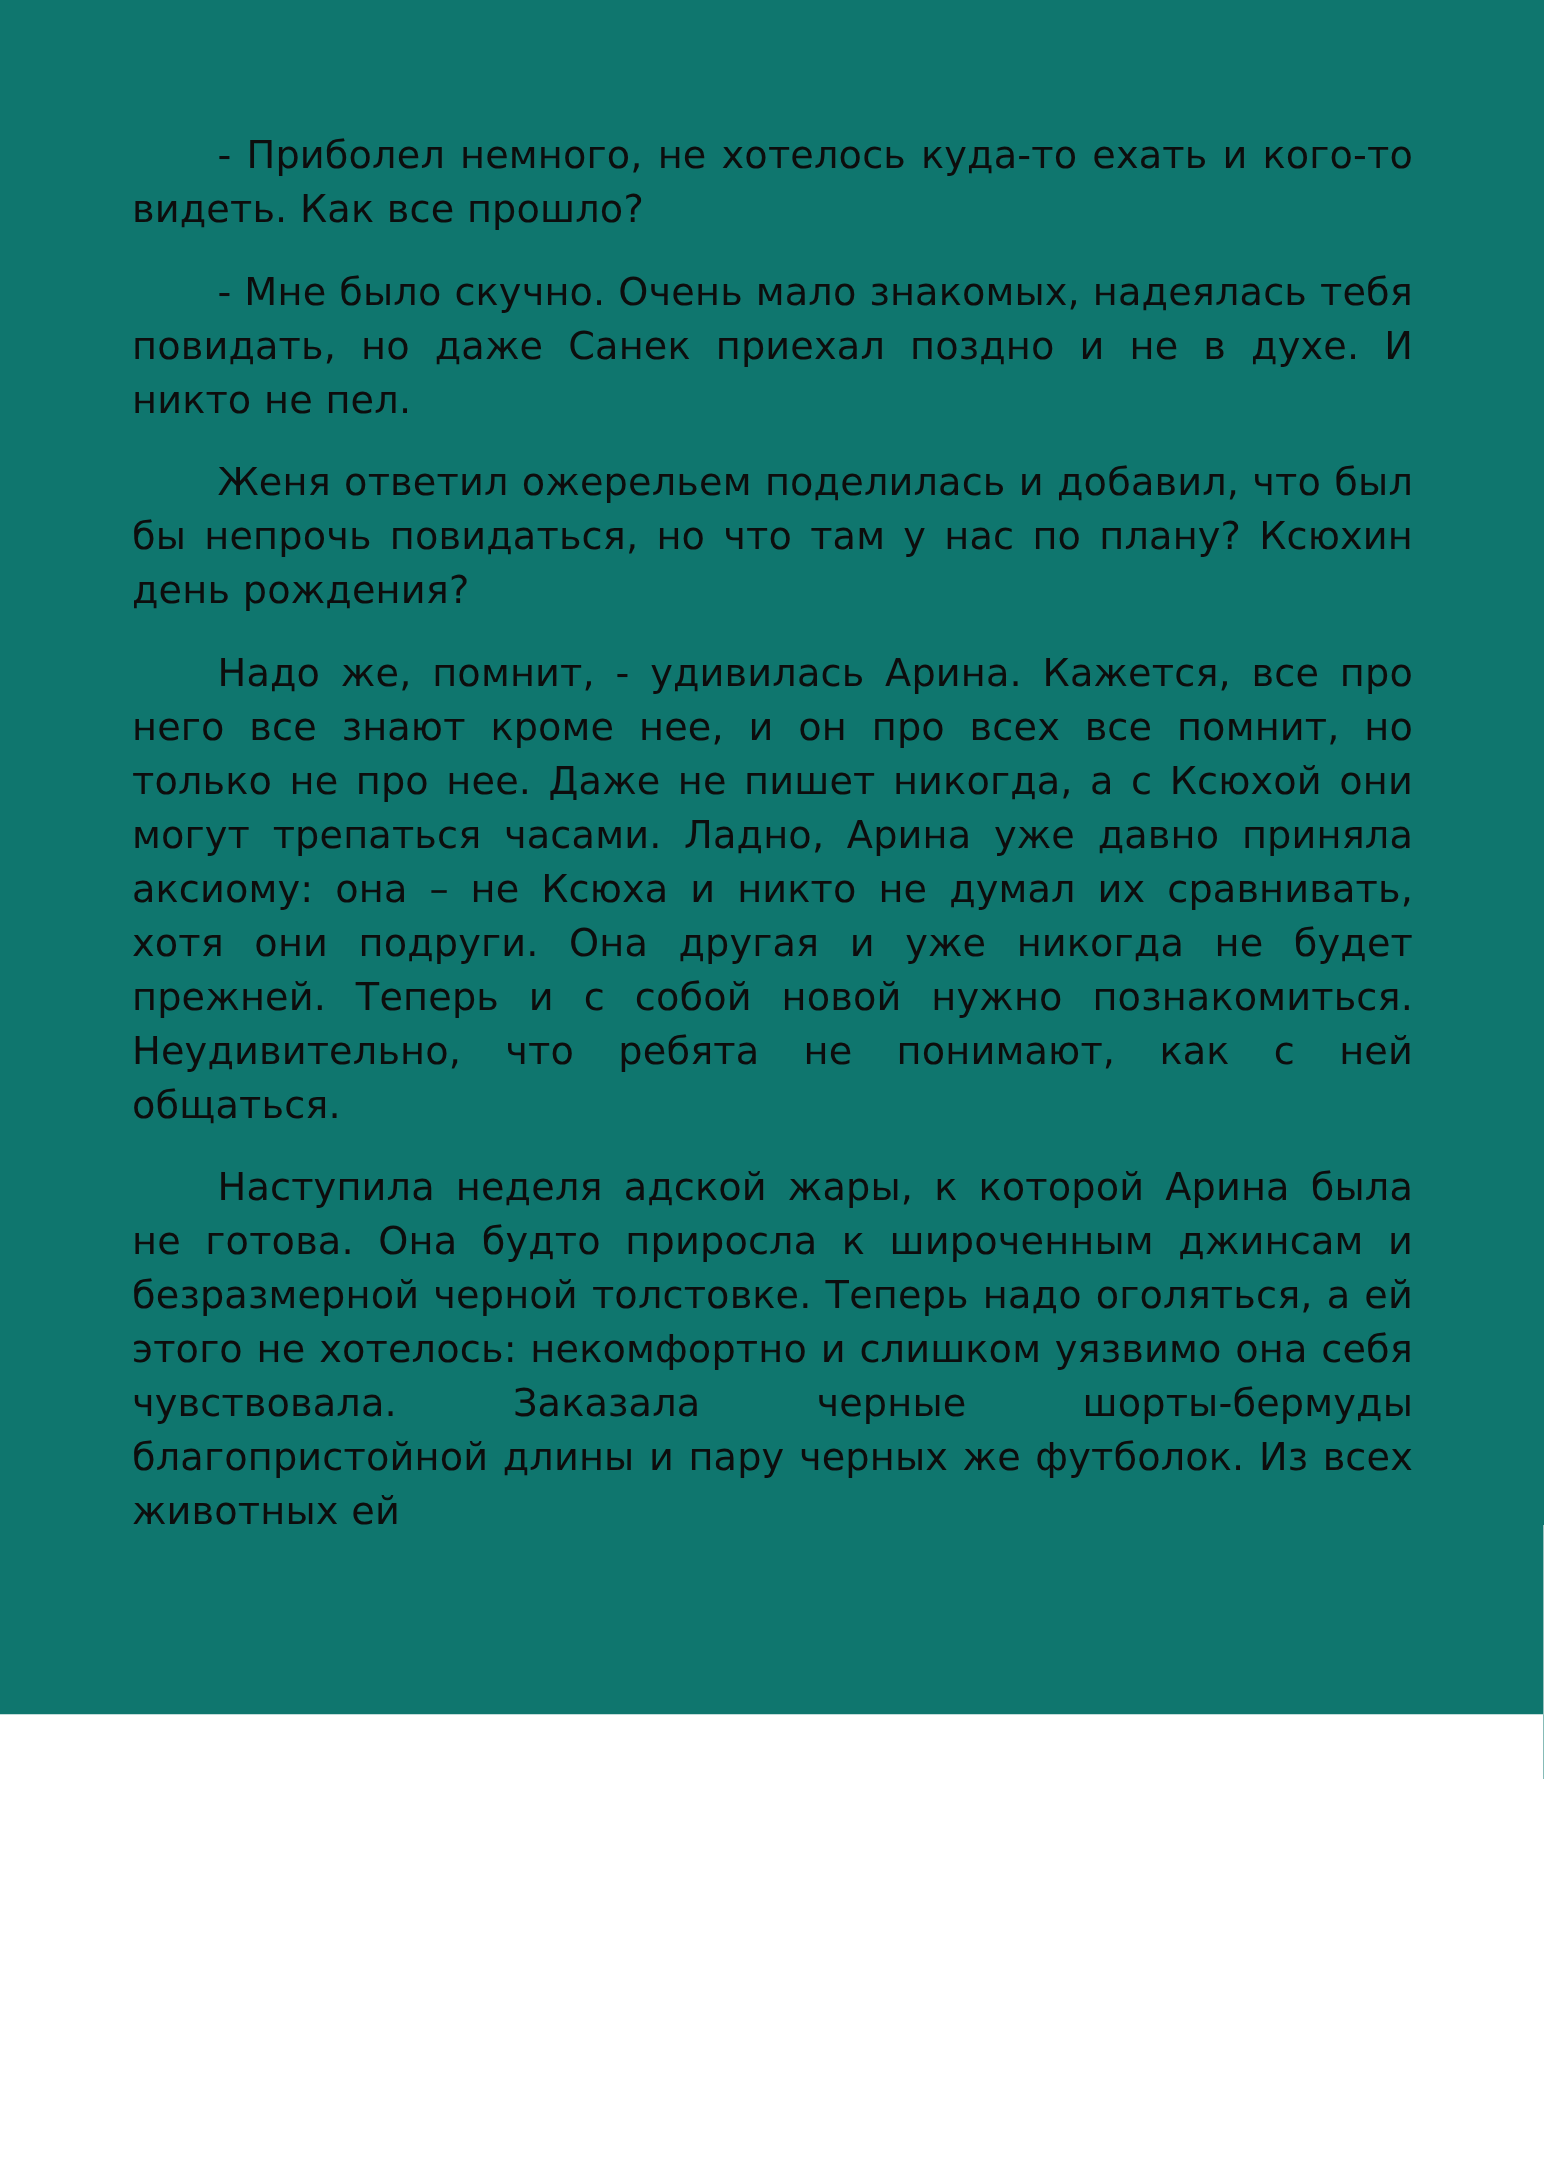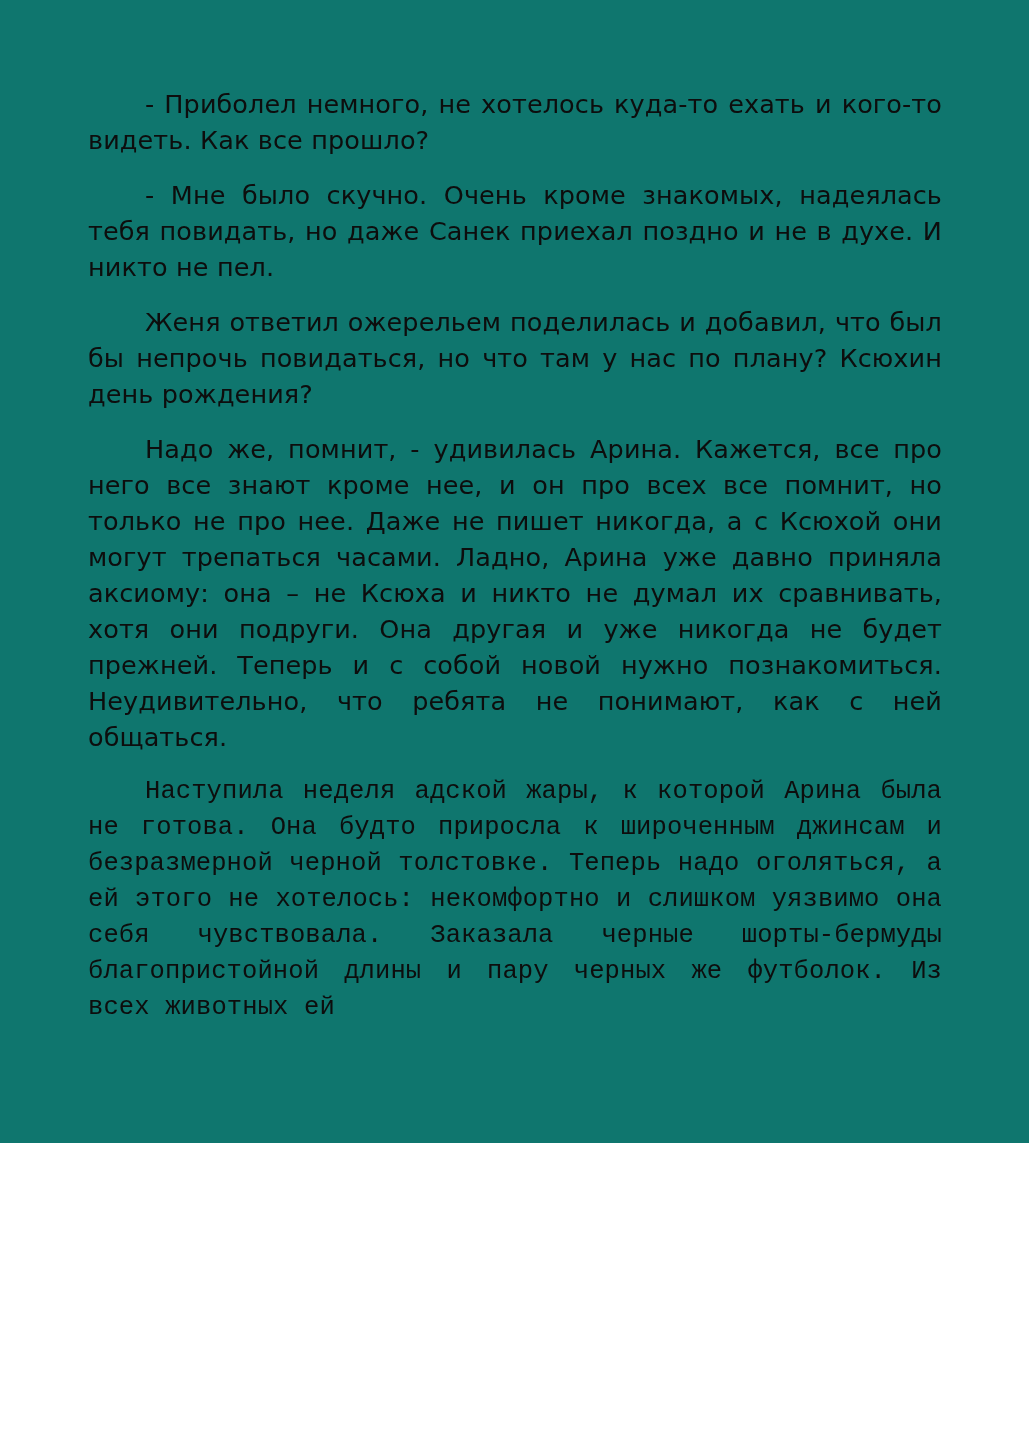--- a/index.html
+++ b/index.html
@@ -32,21 +32,20 @@
     color: #0d0d0d;
     text-align: justify;
     text-indent: 57px;
     font-weight: 400;
     letter-spacing: 0.1px;
     word-spacing: 0.2px;
     -webkit-font-smoothing: antialiased;
   }
   .para.last-visible {
     margin-bottom: 0;
-    font-family: Liberation Mono, monospace;
   }
   
   .page-number {
     position: absolute;
     left: 88px;
     top: 1306px;
     width: 560px;
     text-align: right;
     font-size: 29px;
     line-height: 30px;
@@ -58,21 +57,21 @@
 </head>
 <body>
 
 <div class="page">
 
   <div class="text-block">
 
     <p class="para">- Приболел немного, не хотелось куда-то ехать и кого-то видеть. Как все прошло?</p>
 
 
-    <p class="para">- Мне было скучно. Очень кроме знакомых, надеялась тебя повидать, но даже Санек приехал поздно и не в духе. И никто не пел.</p>
+    <p class="para">- Мне было скучно. Очень мало знакомых, надеялась тебя повидать, но даже Санек приехал поздно и не в духе. И никто не пел.</p>
 
     <p class="para">Женя ответил ожерельем поделилась и добавил, что был бы непрочь повидаться, но что там у нас по плану? Ксюхин день рождения?</p>
 
     <p class="para">Надо же, помнит, - удивилась Арина. Кажется, все про него все знают кроме нее, и он про всех все помнит, но только не про нее. Даже не пишет никогда, а с Ксюхой они могут трепаться часами. Ладно, Арина уже давно приняла аксиому: она – не Ксюха и никто не думал их сравнивать, хотя они подруги. Она другая и уже никогда не будет прежней. Теперь и с собой новой нужно познакомиться. Неудивительно, что ребята не понимают, как с ней общаться.</p>
 
 
 
 
     <p class="para last-visible">Наступила неделя адской жары, к которой Арина была не готова. Она будто приросла к широченным джинсам и безразмерной черной толстовке. Теперь надо оголяться, а ей этого не хотелось: некомфортно и слишком уязвимо она себя чувствовала. Заказала черные шорты-бермуды благопристойной длины и пару черных же футболок. Из всех животных ей</p>
 

